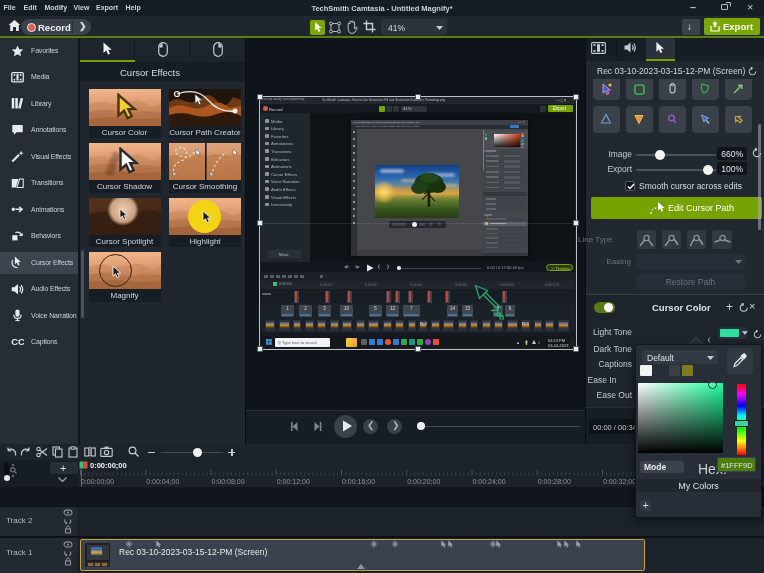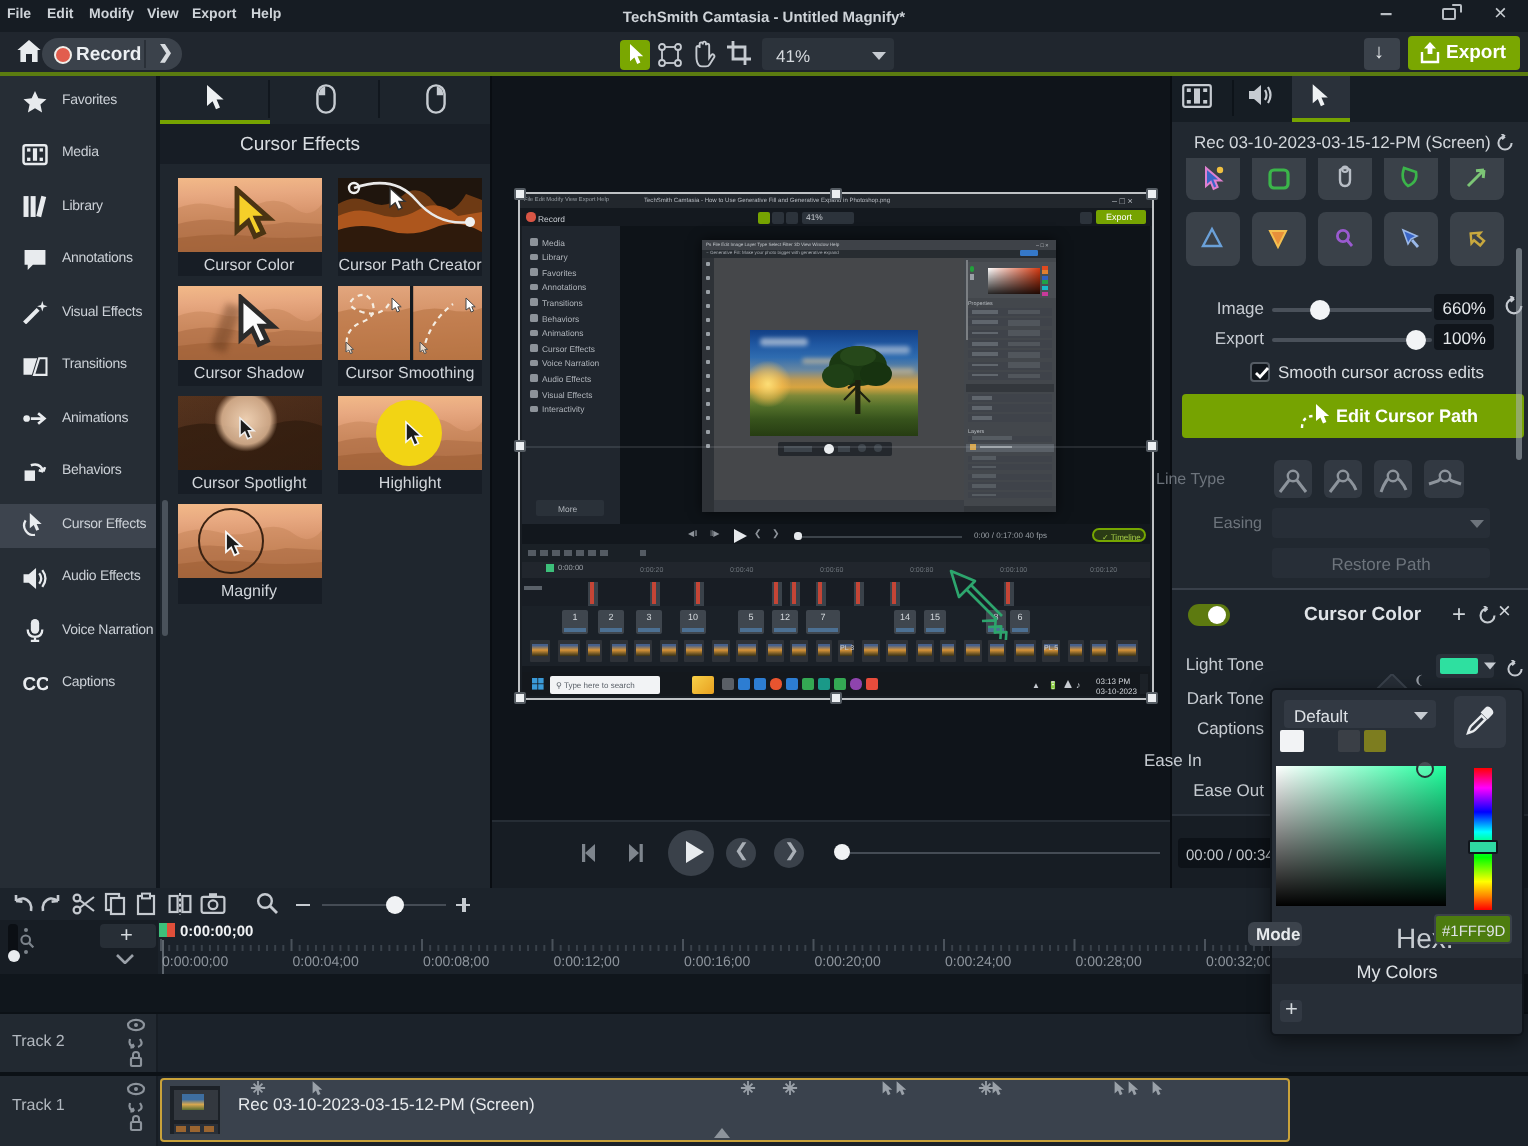--- a/index.html
+++ b/index.html
@@ -347,21 +347,21 @@
       <svg style="position:absolute;left:0.5px;top:1px" width="8" height="7" viewBox="0 0 8 7">
         <path d="M1 3.5 L3 5.5 L7 1" fill="none" stroke="#fff" stroke-width="1.4"></path>
       </svg>
     </div>
 <div class="a tx" style="left:639px;top:181px;font-size:8.5px;color:#d8dce0;">Smooth cursor across edits</div>
 <div class="a" style="left:591px;top:197px;width:171px;height:22px;background:#76a301;border-radius:2px"></div>
 <svg class="a" style="left:650px;top:201px" width="16" height="15" viewBox="0 0 16 15">
       <path d="M1 13 Q1 7 7 7" fill="none" stroke="#fff" stroke-width="1.2" stroke-dasharray="1.8 1.8"></path>
       <path d="M8 1 L8 9.5 L10.2 7.7 L11.5 10.8 L13.2 10 L12 7 L14.6 7 Z" fill="#fff"></path>
     </svg>
-<div class="a tx" style="left:668px;top:203px;font-size:9px;color:#fff;font-weight:bold">Edit Cursor Path</div>
+<div class="a tx" style="left:668px;top:203px;font-size:9px;color:#fff;font-weight:normal">Edit Cursor Path</div>
 <div class="a tx" style="left:578px;top:235px;width:60px;font-size:8px;color:#6d747c">Line Type</div>
 <div class="a" style="left:636.5px;top:229.5px;width:19.5px;height:19.5px;background:#323942;border-radius:3px"></div>
 <svg class="a" style="left:637.0px;top:231px" width="19" height="17" viewBox="0 0 19 17">
       <path d="M3 15 L9.5 6.5 L16 15" fill="none" stroke="#8d949c" stroke-width="1.5"></path>
       <circle cx="9.5" cy="7" r="2.6" fill="#323942" stroke="#8d949c" stroke-width="1.2"></circle>
     </svg>
 <div class="a" style="left:661.7px;top:229.5px;width:19.5px;height:19.5px;background:#323942;border-radius:3px"></div>
 <svg class="a" style="left:662.2px;top:231px" width="19" height="17" viewBox="0 0 19 17">
       <path d="M3 15 L9.5 6.5 Q14 9 16 14" fill="none" stroke="#8d949c" stroke-width="1.5"></path>
       <circle cx="9.5" cy="7" r="2.6" fill="#323942" stroke="#8d949c" stroke-width="1.2"></circle>
@@ -403,21 +403,21 @@
       <div style="width:34px;"></div>
     </div>
 <div class="a tx" style="left:572px;top:343.5px;width:60px;text-align:right;font-size:8.5px;color:#c6cbd1">Dark Tone</div>
 <div class="a tx" style="left:598px;top:359px;font-size:8.5px;color:#c6cbd1;">
       <div style="width:34px;"></div>
     </div>
 <div class="a tx" style="left:572px;top:359px;width:60px;text-align:right;font-size:8.5px;color:#c6cbd1">Captions</div>
 <div class="a tx" style="left:598px;top:374.5px;font-size:8.5px;color:#c6cbd1;">
       <div style="width:34px;"></div>
     </div>
-<div class="a tx" style="left:572px;top:374.5px;width:60px;text-align:left;font-size:8.5px;color:#c6cbd1">Ease In</div>
+<div class="a tx" style="left:572px;top:374.5px;width:60px;text-align:center;font-size:8.5px;color:#c6cbd1">Ease In</div>
 <div class="a tx" style="left:598px;top:390px;font-size:8.5px;color:#c6cbd1;">
       <div style="width:34px;"></div>
     </div>
 <div class="a tx" style="left:572px;top:390px;width:60px;text-align:right;font-size:8.5px;color:#c6cbd1">Ease Out</div>
 <div class="a" style="left:717.5px;top:327px;width:29.5px;height:11.5px;background:#2a313a;border-radius:2px"></div>
 <div class="a" style="left:719.5px;top:329px;width:19.5px;height:7.5px;background:#2ee0a0;border-radius:1px"></div>
 <svg class="a" style="left:741.5px;top:331px" width="6" height="4" viewBox="0 0 7 4">
       <path d="M0 0 L7 0 L3.5 4 Z" fill="#c6cbd1"></path>
     </svg>
 <svg class="a" style="left:753px;top:329.5px" width="9" height="9" viewBox="0 0 9 9">
@@ -1190,21 +1190,21 @@
         <path d="M7.8 4.8 L2.5 10 Q1.8 10.8 1.5 12 L1 13.5 L2.5 13 Q3.7 12.7 4.5 11.9 L9.7 6.7 Z" fill="none" stroke="#e8ebee" stroke-width="1.2"></path>
       </svg>
     </div>
 <div class="a" style="left:640px;top:365px;width:12px;height:11px;background:#f2f3f5;border-radius:1px"></div>
 <div class="a" style="left:669px;top:365px;width:10.5px;height:11px;background:#3a3f46;border-radius:1px"></div>
 <div class="a" style="left:682px;top:365px;width:10.5px;height:11px;background:#7d7d1f;border-radius:1px"></div>
 <div class="a" style="left:638px;top:383px;width:85px;height:70px;background:linear-gradient(to bottom,rgba(0,0,0,0) 0%,#000 100%),linear-gradient(to right,#fff 0%,#1fff9d 100%)"></div>
 <div class="a" style="left:708px;top:379.5px;width:9px;height:9px;border:1.5px solid #2a2f35;border-radius:50%;background:rgba(255,255,255,0.15)"></div>
 <div class="a" style="left:737px;top:383.5px;width:8.5px;height:71px;background:linear-gradient(180deg,#f00 0%,#f0f 14%,#00f 31%,#0ff 45%,#0f8 52%,#0f0 63%,#ff0 80%,#f80 90%,#f00 100%)"></div>
 <div class="a" style="left:733.5px;top:420px;width:15.5px;height:7px;background:#2fd9a2;border:1.5px solid #10151b;border-radius:1px"></div>
-<div class="a" style="left:624px;top:460.5px;width:27px;height:12px;background:#3c434c;border-radius:3px">
+<div class="a" style="left:640px;top:460.5px;width:44px;height:12px;background:#3c434c;border-radius:3px">
       <div class="a" style="left:4px;top:1.5px;font-size:8.5px;color:#e6e9ec;font-weight:bold">Mode</div>
     </div>
 <div class="a tx" style="left:698px;top:461px;font-size:14px;color:#c7ccd1;">Hex:</div>
 <div class="a" style="left:717px;top:456.5px;width:39px;height:15px;background:#4d7c0f;border:1px solid #3a414a;border-radius:2px">
       <div class="a" style="left:3px;top:3px;font-size:7.5px;color:#dfe3e7">#1FFF9D</div>
     </div>
 <div class="a" style="left:636px;top:478.5px;width:125px;height:13.5px;background:#20262e"></div>
 <div class="a tx" style="left:635px;top:480.5px;font-size:9px;color:#dfe3e7;">
       <div style="width:127px;text-align:center">My Colors</div>
     </div>

